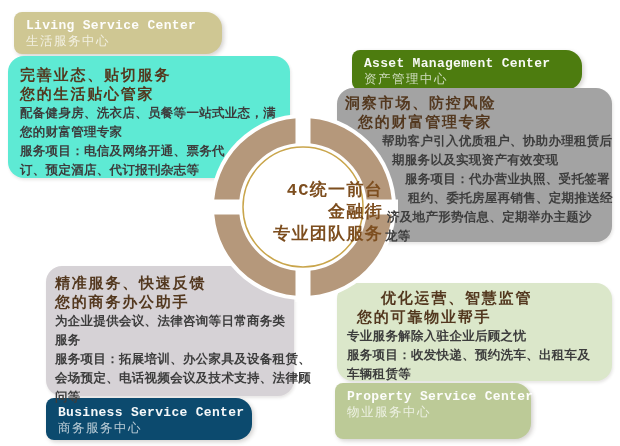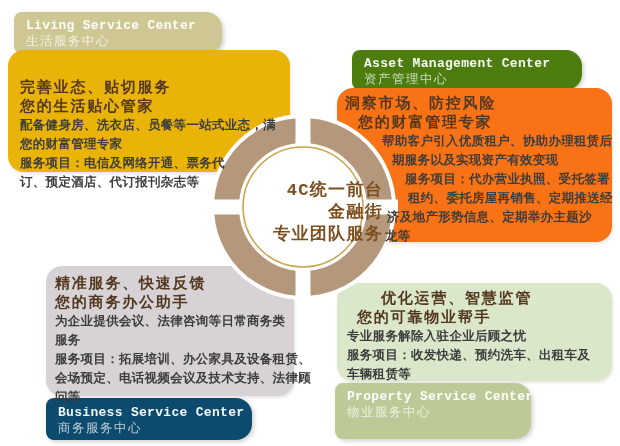--- a/index.html
+++ b/index.html
@@ -17,23 +17,23 @@
   }
   .tab .en{font-size:13px;font-weight:bold;color:rgba(255,255,255,.96);line-height:17px;letter-spacing:.3px;white-space:nowrap;}
   .tab .zh{font-size:12.5px;color:rgba(255,255,255,.72);line-height:16px;letter-spacing:1.5px;white-space:nowrap;}
   
   .cbox{border-radius:16px;box-shadow:1px 2px 3px rgba(60,50,40,.12);}
   .btext{position:relative;z-index:6;}
   .tl{font-size:15px;font-weight:bold;color:#53381f;letter-spacing:1.8px;line-height:19px;white-space:nowrap;}
   .bl{font-size:12.5px;font-weight:bold;color:#3d3d3d;letter-spacing:.3px;line-height:19px;white-space:nowrap;}
   
   #hdr-living  {left:14px; top:12px; width:208px;height:42px;background:#cfc793;}
-  #box-living  {left:8px;  top:50px; width:282px;height:122px;background:#eab308;padding:29px 0 0 12px;}
+  #box-living  {left:8px;  top:56px; width:282px;height:122px;background:#5eead4;padding:11px 0 0 12px;}
   #hdr-asset   {left:352px;top:50px; width:230px;height:40px;background:#4d7c0f;}
-  #box-asset   {left:337px;top:88px; width:275px;height:154px;background:#f97316;padding:7px 0 0 8px;}
+  #box-asset   {left:337px;top:88px; width:275px;height:154px;background:#a3a3a3;padding:7px 0 0 8px;}
   #box-business{left:46px; top:266px;width:248px;height:130px;background:#d6d2d6;padding:9px 0 0 9px;}
   #ftr-business{left:46px; top:398px;width:206px;height:42px;background:#0c4a6e;padding:6px 0 0 12px;}
   #box-property{left:337px;top:283px;width:275px;height:98px;background:#dbe7ca;padding:7px 0 0 10px;}
   #ftr-property{left:335px;top:383px;width:196px;height:56px;background:#bcca97;}
   
   .a-t2{margin-left:13px;}
   .a-b1{margin-left:37px;}
   .a-b2{margin-left:47px;}
   .a-b3{margin-left:60px;}
   .a-b4{margin-left:63px;}

